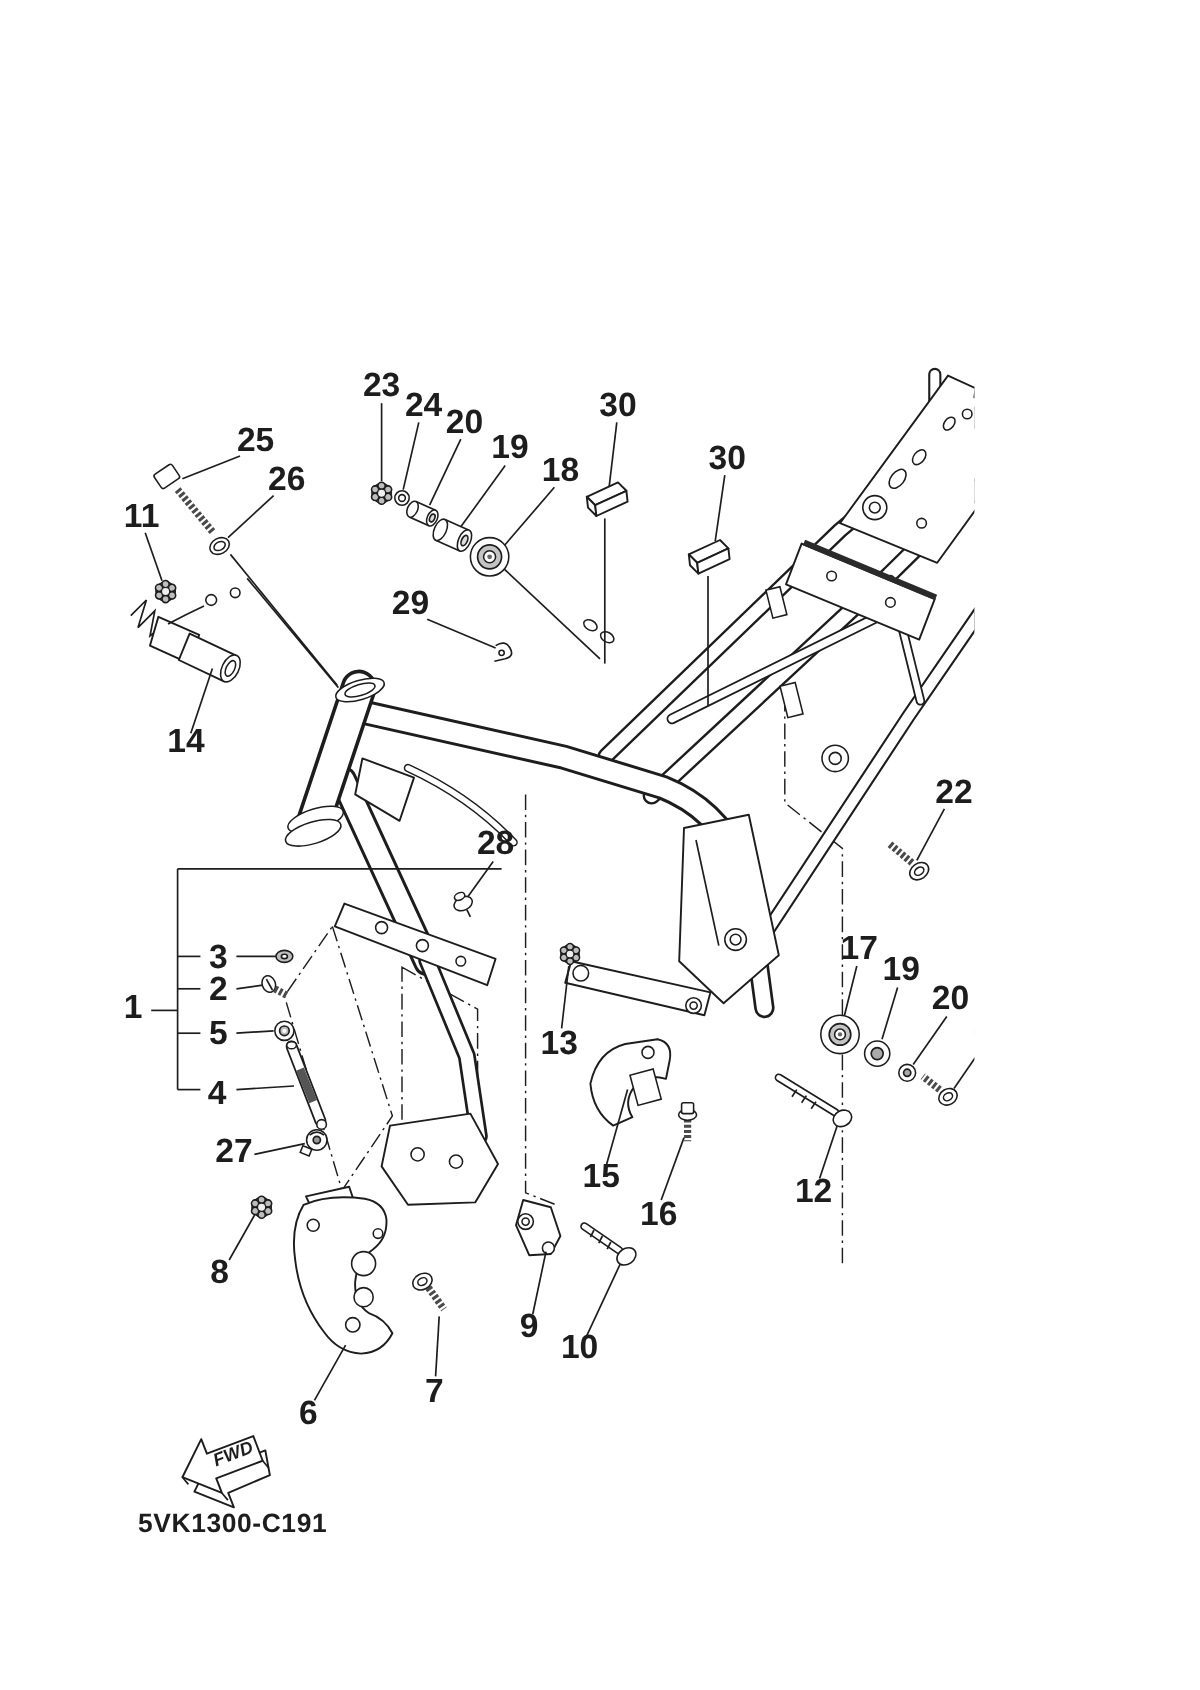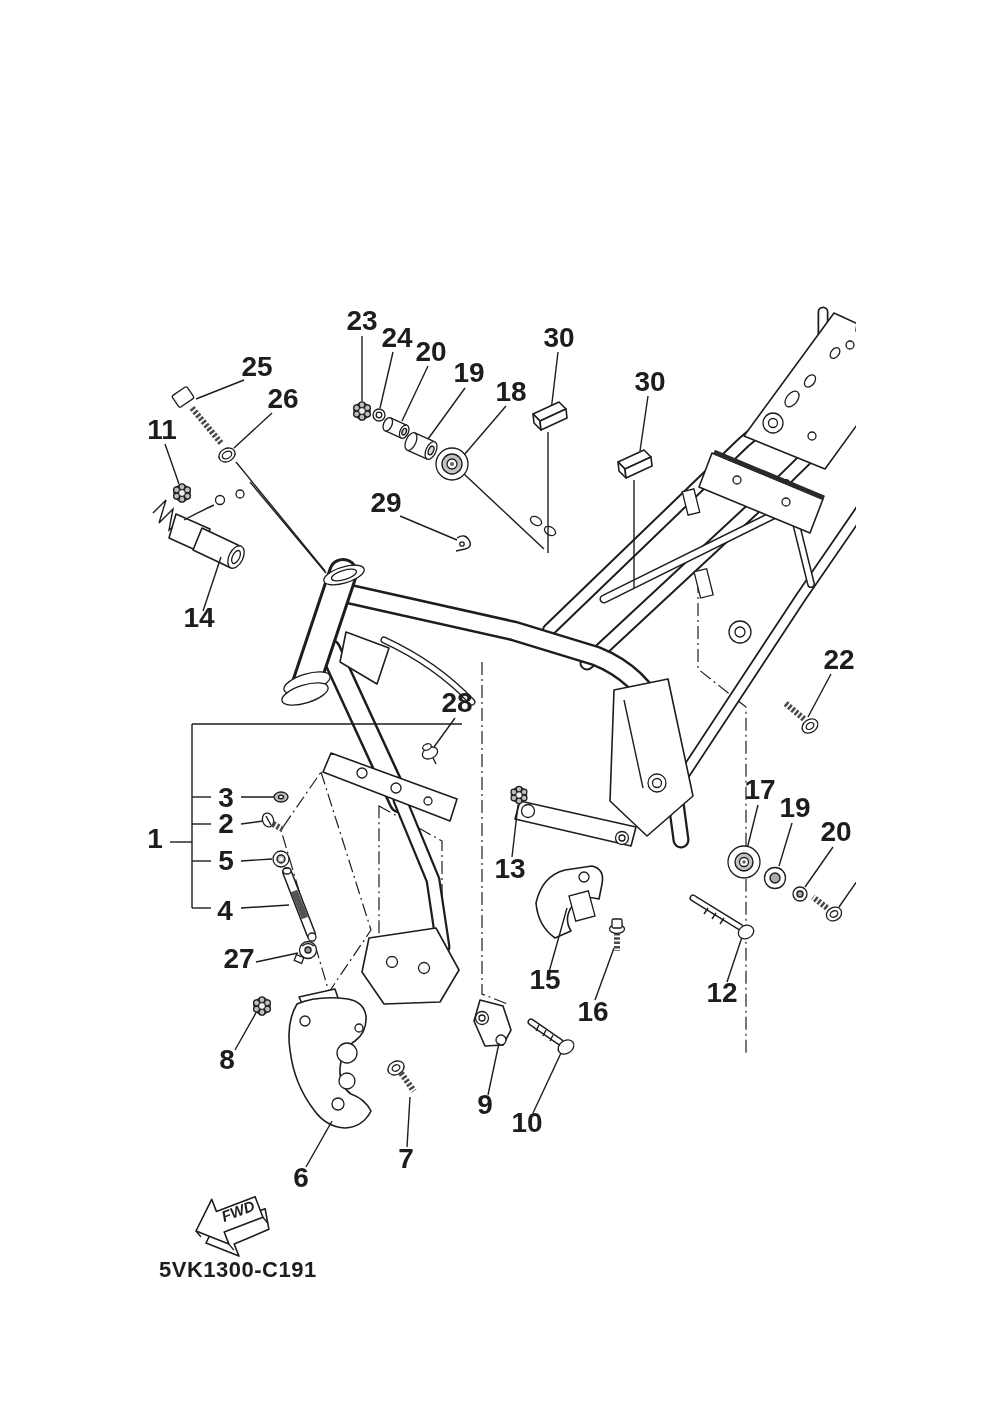--- a/index.html
+++ b/index.html
@@ -1,17 +1,17 @@
 <!DOCTYPE html>
 <html style="--line: #1d1d1d; --bg: #ffffff;"><head>
 <meta charset="utf-8">
 <style>
   html,body{margin:0;padding:0;background:#fff;}
   .canvas{position:relative;width:812px;height:1408px;background:var(--bg,#ffffff);
-          font-family:"Liberation Sans",sans-serif;overflow:hidden;margin-left:44px;}
+          font-family:"Liberation Sans",sans-serif;overflow:hidden;}
   svg{display:block;}
   .lbl{font-family:"Liberation Sans",sans-serif;font-weight:bold;font-size:28px;
        fill:var(--line,#1d1d1d);text-anchor:middle;}
   .code{font-family:"Liberation Sans",sans-serif;font-weight:bold;font-size:22px;
         fill:var(--line,#1d1d1d);letter-spacing:.5px;}
   .fwdtxt{font-family:"Liberation Sans",sans-serif;font-weight:bold;font-style:italic;
           font-size:15px;fill:var(--line,#1d1d1d);text-anchor:middle;}
   .ln{stroke:var(--line,#1d1d1d);stroke-width:1.4;fill:none;}
   .dd{stroke:var(--line,#1d1d1d);stroke-width:1.2;fill:none;stroke-dasharray:13 4 2 4;}
   .to{stroke:var(--line,#1d1d1d);fill:none;stroke-linecap:round;stroke-linejoin:round;}

